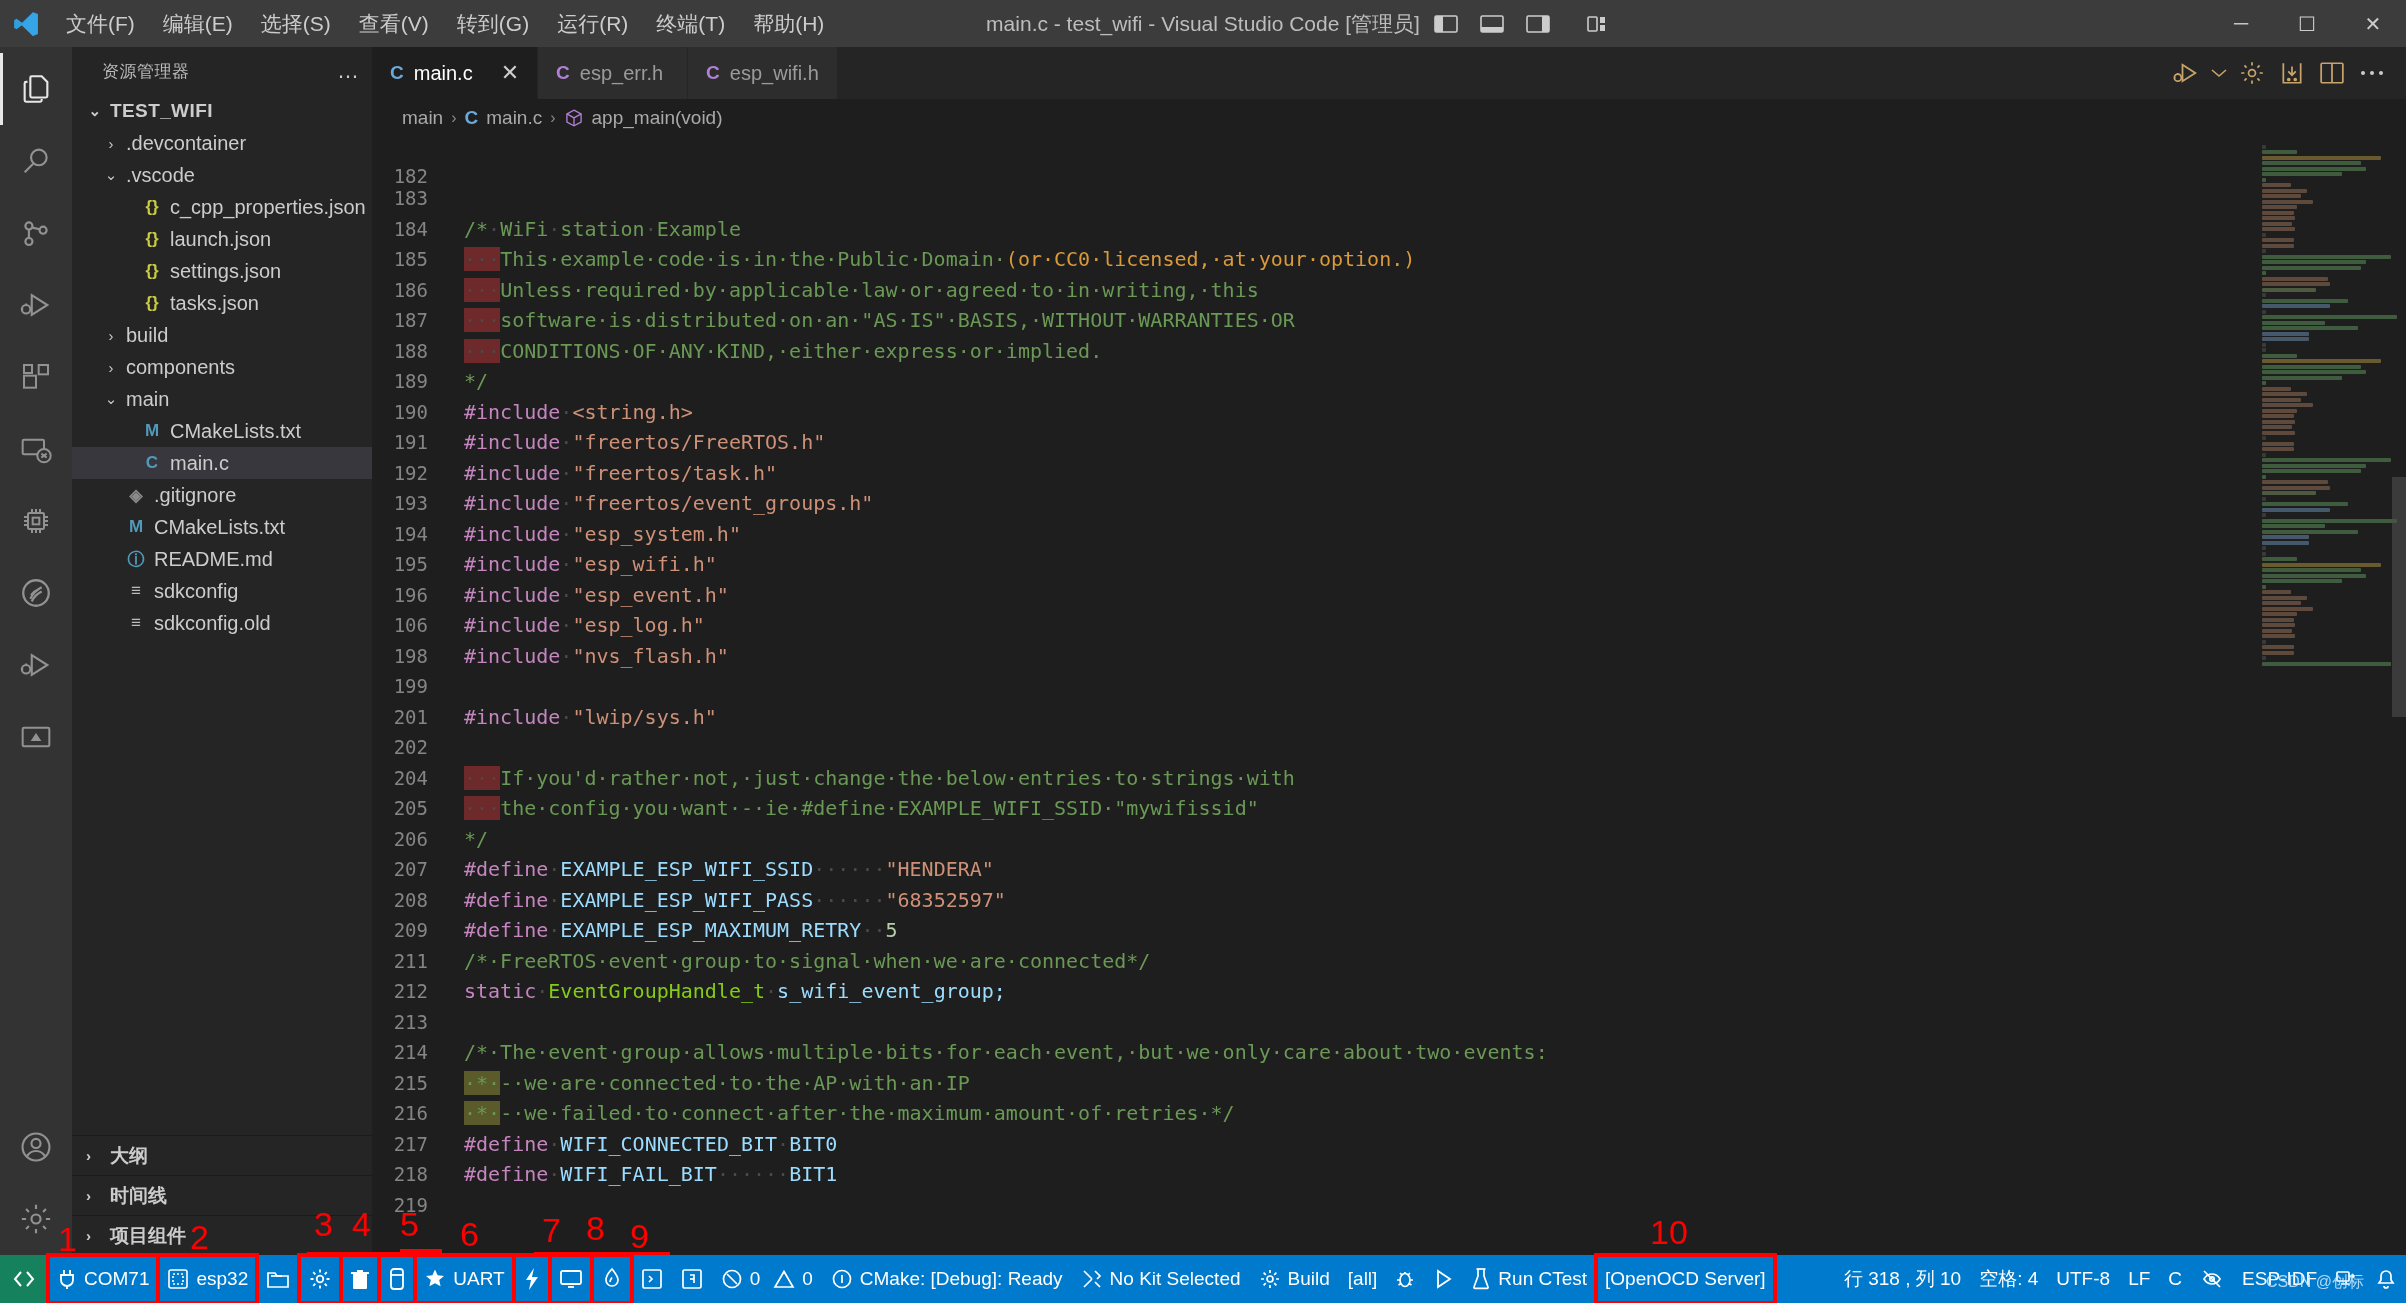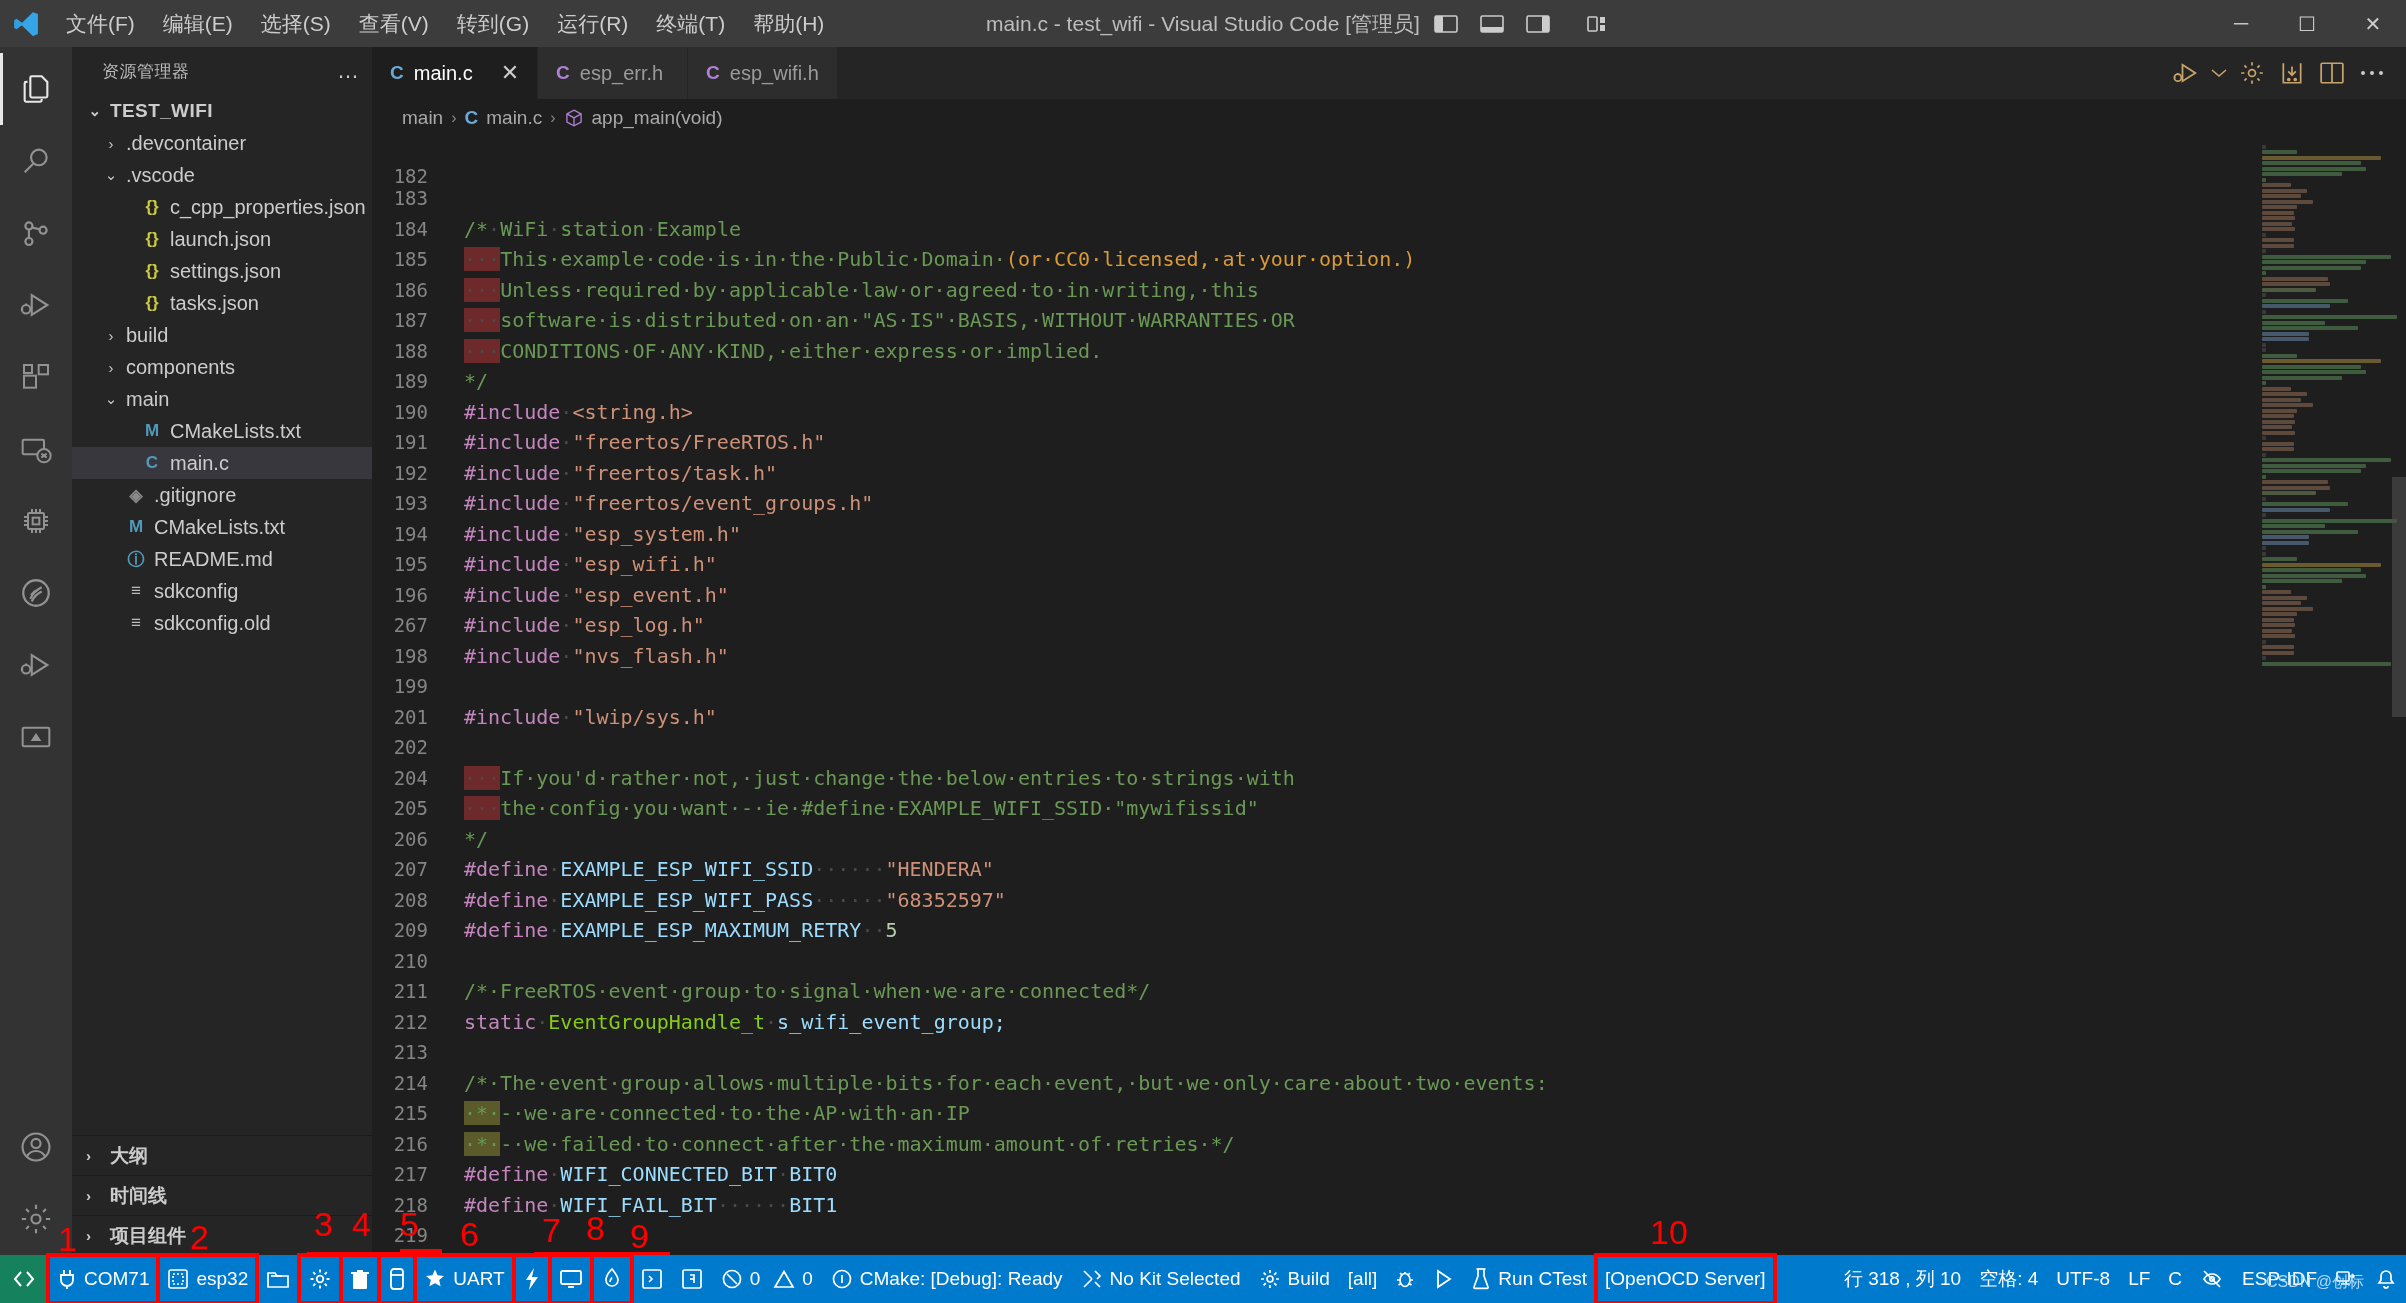--- a/index.html
+++ b/index.html
@@ -474,32 +474,31 @@
             <div class="cline"><span class="lno">187</span><span class="ctext"><span class="ws hlred">···</span><span class="cmt">software·is·distributed·on·an·"AS·IS"·BASIS,·WITHOUT·WARRANTIES·OR</span></span></div>
             <div class="cline"><span class="lno">188</span><span class="ctext"><span class="ws hlred">···</span><span class="cmt">CONDITIONS·OF·ANY·KIND,·either·express·or·implied.</span></span></div>
             <div class="cline"><span class="lno">189</span><span class="ctext"><span class="cmt">*/</span></span></div>
             <div class="cline"><span class="lno">190</span><span class="ctext"><span class="kw">#include</span><span class="ws">·</span><span class="str">&lt;string.h&gt;</span></span></div>
             <div class="cline"><span class="lno">191</span><span class="ctext"><span class="kw">#include</span><span class="ws">·</span><span class="str">"freertos/FreeRTOS.h"</span></span></div>
             <div class="cline"><span class="lno">192</span><span class="ctext"><span class="kw">#include</span><span class="ws">·</span><span class="str">"freertos/task.h"</span></span></div>
             <div class="cline"><span class="lno">193</span><span class="ctext"><span class="kw">#include</span><span class="ws">·</span><span class="str">"freertos/event_groups.h"</span></span></div>
             <div class="cline"><span class="lno">194</span><span class="ctext"><span class="kw">#include</span><span class="ws">·</span><span class="str">"esp_system.h"</span></span></div>
             <div class="cline"><span class="lno">195</span><span class="ctext"><span class="kw">#include</span><span class="ws">·</span><span class="str">"esp_wifi.h"</span></span></div>
             <div class="cline"><span class="lno">196</span><span class="ctext"><span class="kw">#include</span><span class="ws">·</span><span class="str">"esp_event.h"</span></span></div>
-            <div class="cline"><span class="lno">267</span><span class="ctext"><span class="kw">#include</span><span class="ws">·</span><span class="str">"esp_log.h"</span></span></div>
+            <div class="cline"><span class="lno">106</span><span class="ctext"><span class="kw">#include</span><span class="ws">·</span><span class="str">"esp_log.h"</span></span></div>
             <div class="cline"><span class="lno">198</span><span class="ctext"><span class="kw">#include</span><span class="ws">·</span><span class="str">"nvs_flash.h"</span></span></div>
             <div class="cline"><span class="lno">199</span><span class="ctext"></span></div>
             <div class="cline"><span class="lno">201</span><span class="ctext"><span class="kw">#include</span><span class="ws">·</span><span class="str">"lwip/sys.h"</span></span></div>
             <div class="cline"><span class="lno">202</span><span class="ctext"></span></div>
             <div class="cline"><span class="lno">204</span><span class="ctext"><span class="ws hlred">···</span><span class="cmt">If·you'd·rather·not,·just·change·the·below·entries·to·strings·with</span></span></div>
             <div class="cline"><span class="lno">205</span><span class="ctext"><span class="ws hlred">···</span><span class="cmt">the·config·you·want·-·ie·#define·EXAMPLE_WIFI_SSID·"mywifissid"</span></span></div>
             <div class="cline"><span class="lno">206</span><span class="ctext"><span class="cmt">*/</span></span></div>
             <div class="cline"><span class="lno">207</span><span class="ctext"><span class="kw">#define</span><span class="ws">·</span><span class="id">EXAMPLE_ESP_WIFI_SSID</span><span class="ws">······</span><span class="str">"HENDERA"</span></span></div>
             <div class="cline"><span class="lno">208</span><span class="ctext"><span class="kw">#define</span><span class="ws">·</span><span class="id">EXAMPLE_ESP_WIFI_PASS</span><span class="ws">······</span><span class="str">"68352597"</span></span></div>
             <div class="cline"><span class="lno">209</span><span class="ctext"><span class="kw">#define</span><span class="ws">·</span><span class="id">EXAMPLE_ESP_MAXIMUM_RETRY</span><span class="ws">··</span><span class="num">5</span></span></div>
-            <div class="cline"><span class="lno">210</span><span class="ctext"></span></div>
             <div class="cline"><span class="lno">211</span><span class="ctext"><span class="cmt">/*·FreeRTOS·event·group·to·signal·when·we·are·connected*/</span></span></div>
             <div class="cline"><span class="lno">212</span><span class="ctext"><span class="kw">static</span><span class="ws">·</span><span class="typ">EventGroupHandle_t</span><span class="ws">·</span><span class="id">s_wifi_event_group;</span></span></div>
             <div class="cline"><span class="lno">213</span><span class="ctext"></span></div>
             <div class="cline"><span class="lno">214</span><span class="ctext"><span class="cmt">/*·The·event·group·allows·multiple·bits·for·each·event,·but·we·only·care·about·two·events:</span></span></div>
             <div class="cline"><span class="lno">215</span><span class="ctext"><span class="cmt hlolive">·*·</span><span class="cmt">-·we·are·connected·to·the·AP·with·an·IP</span></span></div>
             <div class="cline"><span class="lno">216</span><span class="ctext"><span class="cmt hlolive">·*·</span><span class="cmt">-·we·failed·to·connect·after·the·maximum·amount·of·retries·*/</span></span></div>
             <div class="cline"><span class="lno">217</span><span class="ctext"><span class="kw">#define</span><span class="ws">·</span><span class="id">WIFI_CONNECTED_BIT</span><span class="ws">·</span><span class="id">BIT0</span></span></div>
             <div class="cline"><span class="lno">218</span><span class="ctext"><span class="kw">#define</span><span class="ws">·</span><span class="id">WIFI_FAIL_BIT</span><span class="ws">······</span><span class="id">BIT1</span></span></div>
             <div class="cline"><span class="lno">219</span><span class="ctext"></span></div>
           </div>

